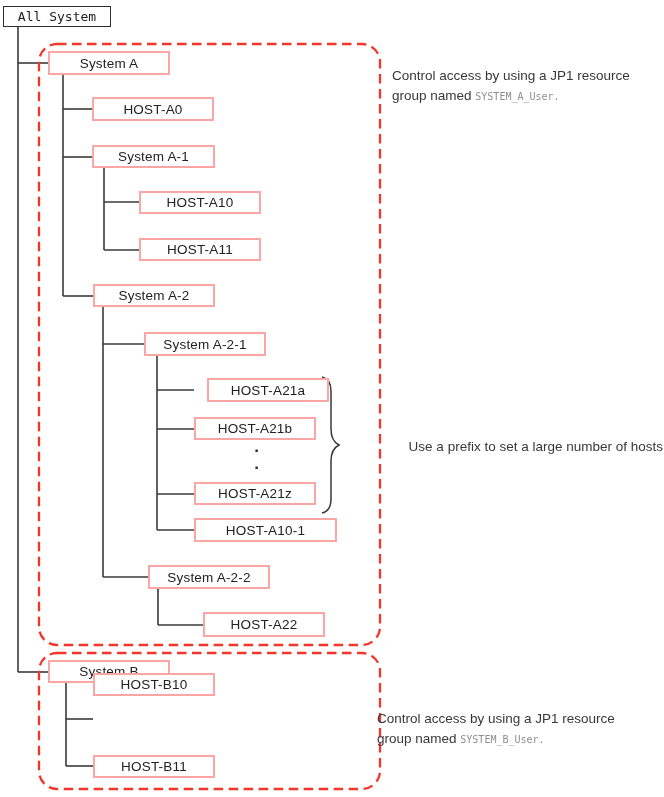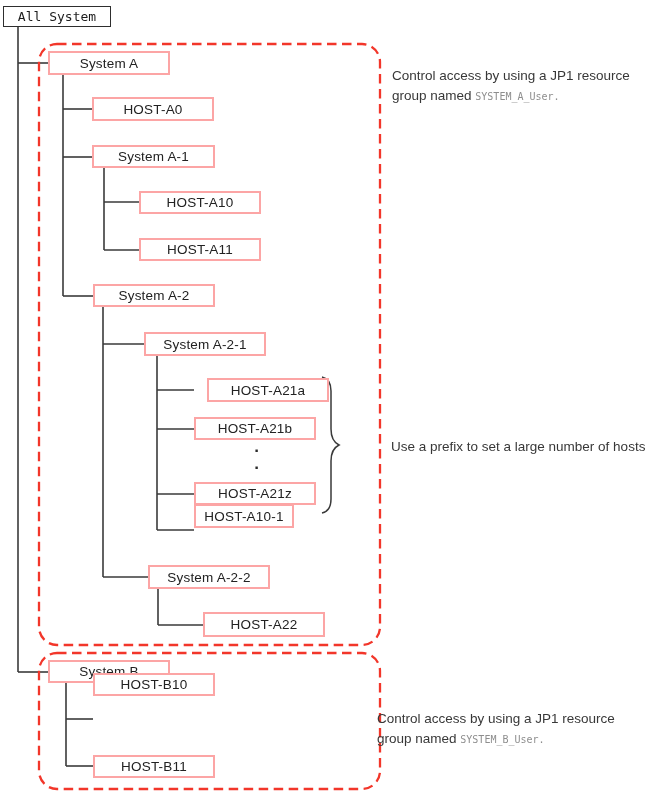--- a/index.html
+++ b/index.html
@@ -122,35 +122,35 @@
 
   <div class="node" style="left:176px; top:378px; width:122px; height:24px;margin-left:31px;">HOST-A21a</div>
 
   <div class="node" style="left:194px; top:417px; width:122px; height:23px;">HOST-A21b</div>
 
   <div class="ellipsis">·
 ·</div>
 
   <div class="node" style="left:194px; top:482px; width:122px; height:23px;">HOST-A21z</div>
 
-  <div class="node" style="left:194px; top:504px; width:100px; height:24px;">HOST-A10-1</div>
+  <div class="node" style="left:194px; top:518px; width:143px; height:24px;">HOST-A10-1</div>
 
   <div class="node" style="left:148px; top:565px; width:122px; height:24px;">System A-2-2</div>
 
   <div class="node" style="left:203px; top:612px; width:122px; height:25px;">HOST-A22</div>
 
   <div class="node" style="left:48px;  top:660px; width:122px; height:23px;">System B</div>
 
   <div class="node" style="left:93px;  top:673px; width:122px; height:23px;">HOST-B10</div>
 
   <div class="node" style="left:93px;  top:755px; width:122px; height:23px;">HOST-B11</div>
 
   <div class="note" style="left:392px; top:66px; width:258px;">
     <span>Control access by using a JP1 resource group named </span><span class="code">SYSTEM_A_User.</span>
   </div>
 
-  <div class="note" style="left:391px; top:437px; width:272px; white-space:nowrap;">Use a prefix to set a large number of hosts</div>
+  <div class="note" style="left:391px; top:437px; width:272px; white-space:nowrap;text-align:right;">Use a prefix to set a large number of hosts</div>
 
   <div class="note" style="left:377px; top:709px; width:258px;">
     <span>Control access by using a JP1 resource group named </span><span class="code">SYSTEM_B_User.</span>
   </div>
 
 </div>
 
 </body></html>

